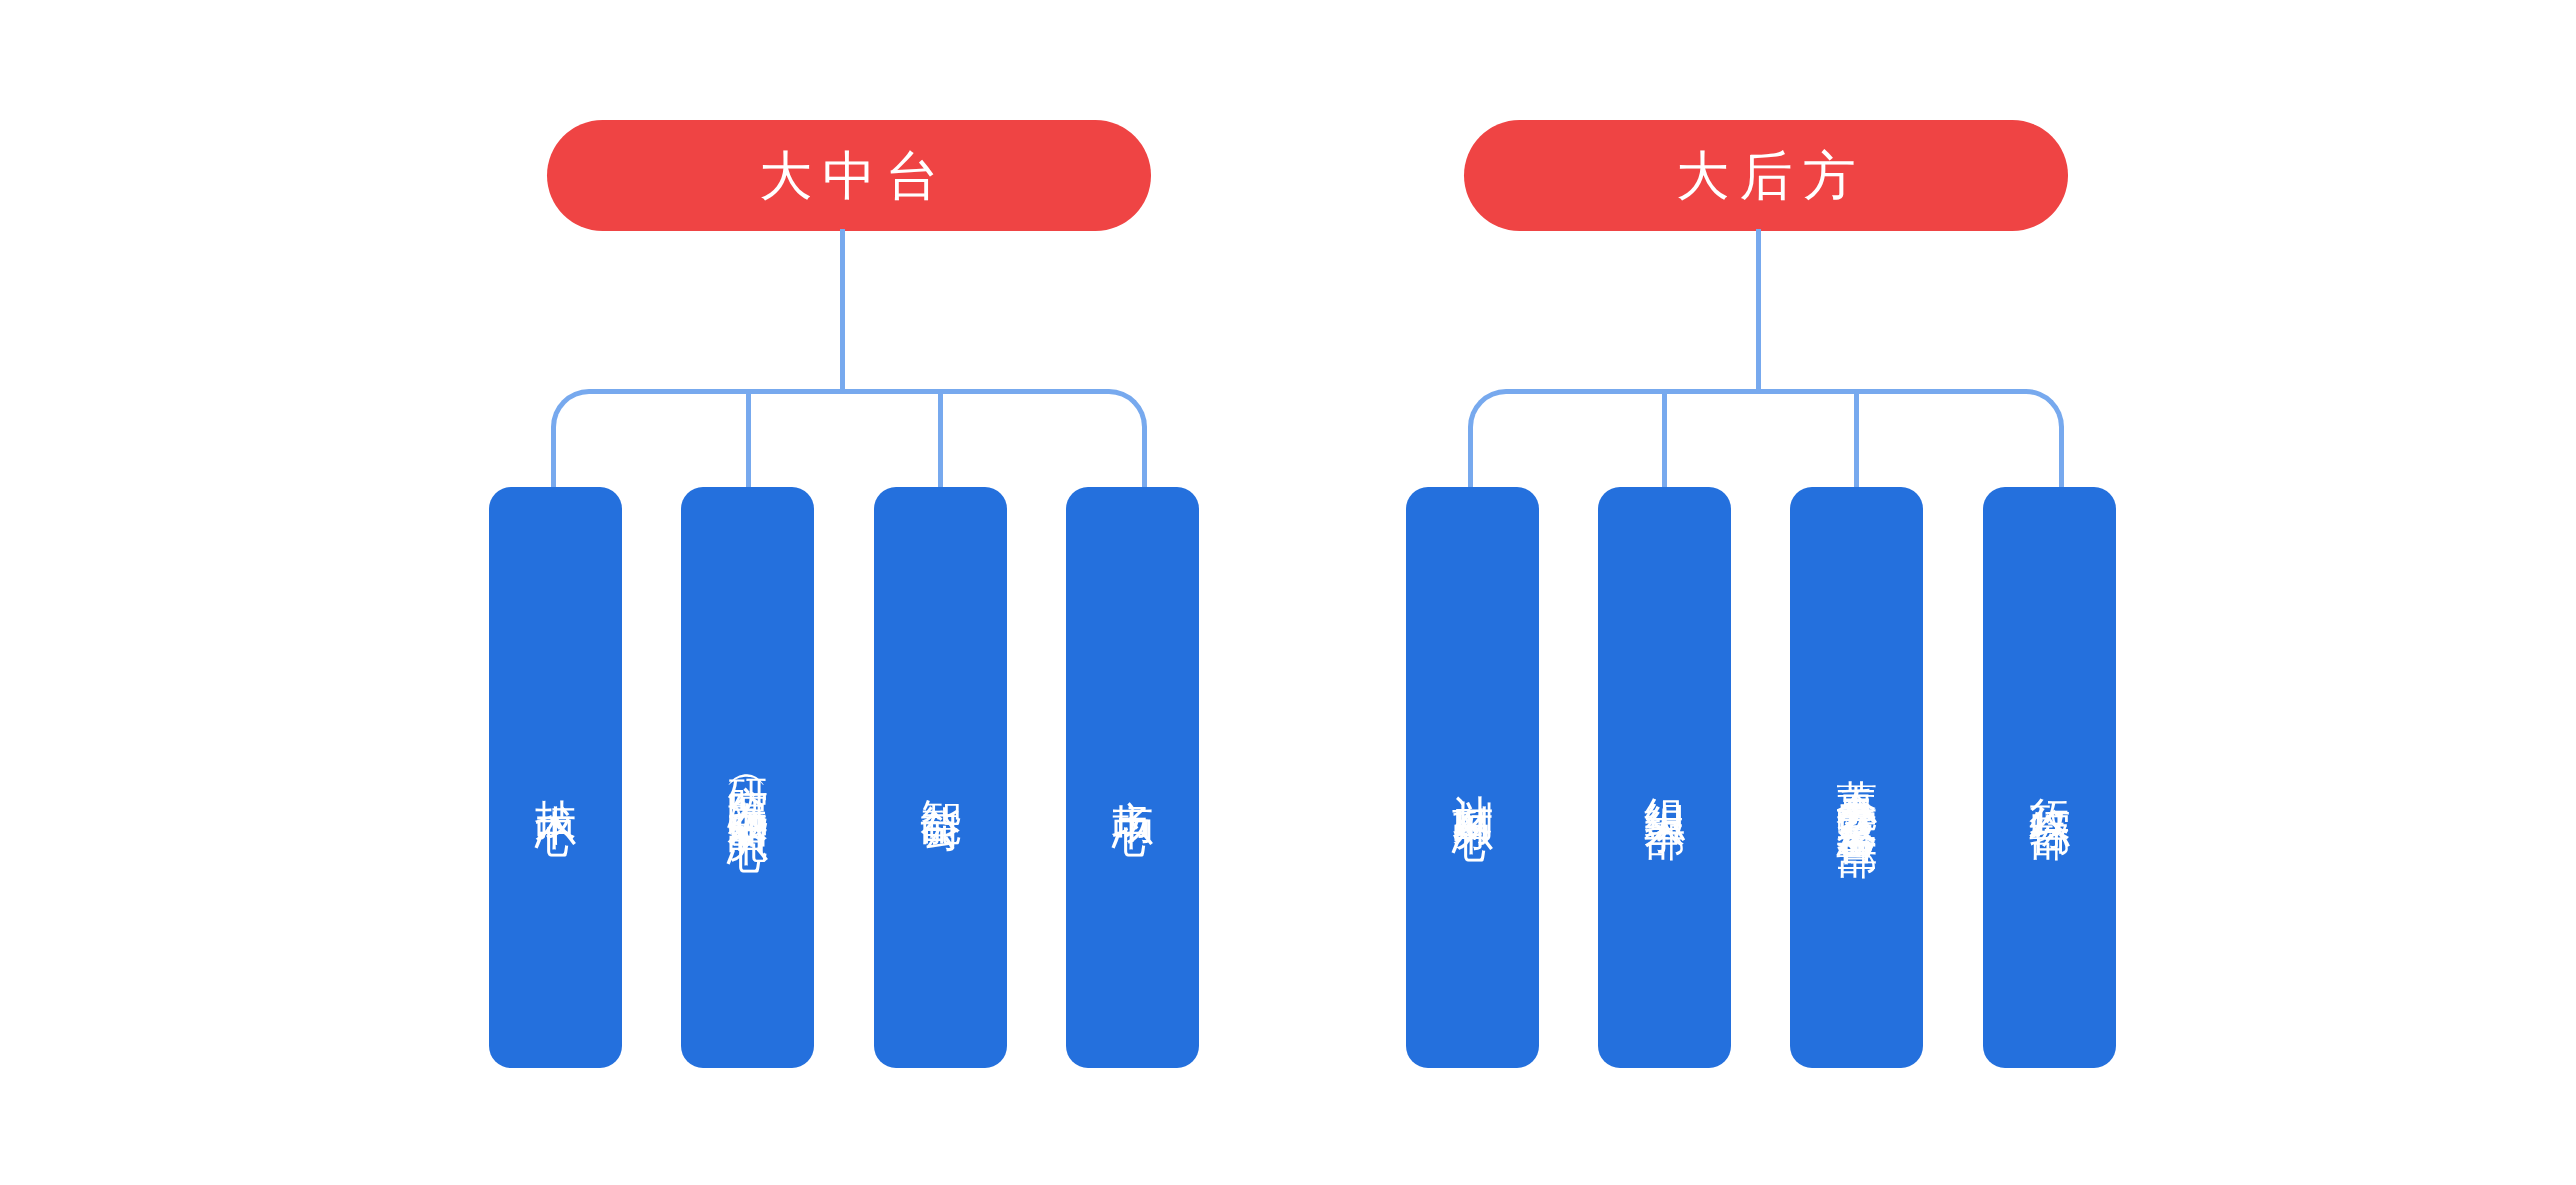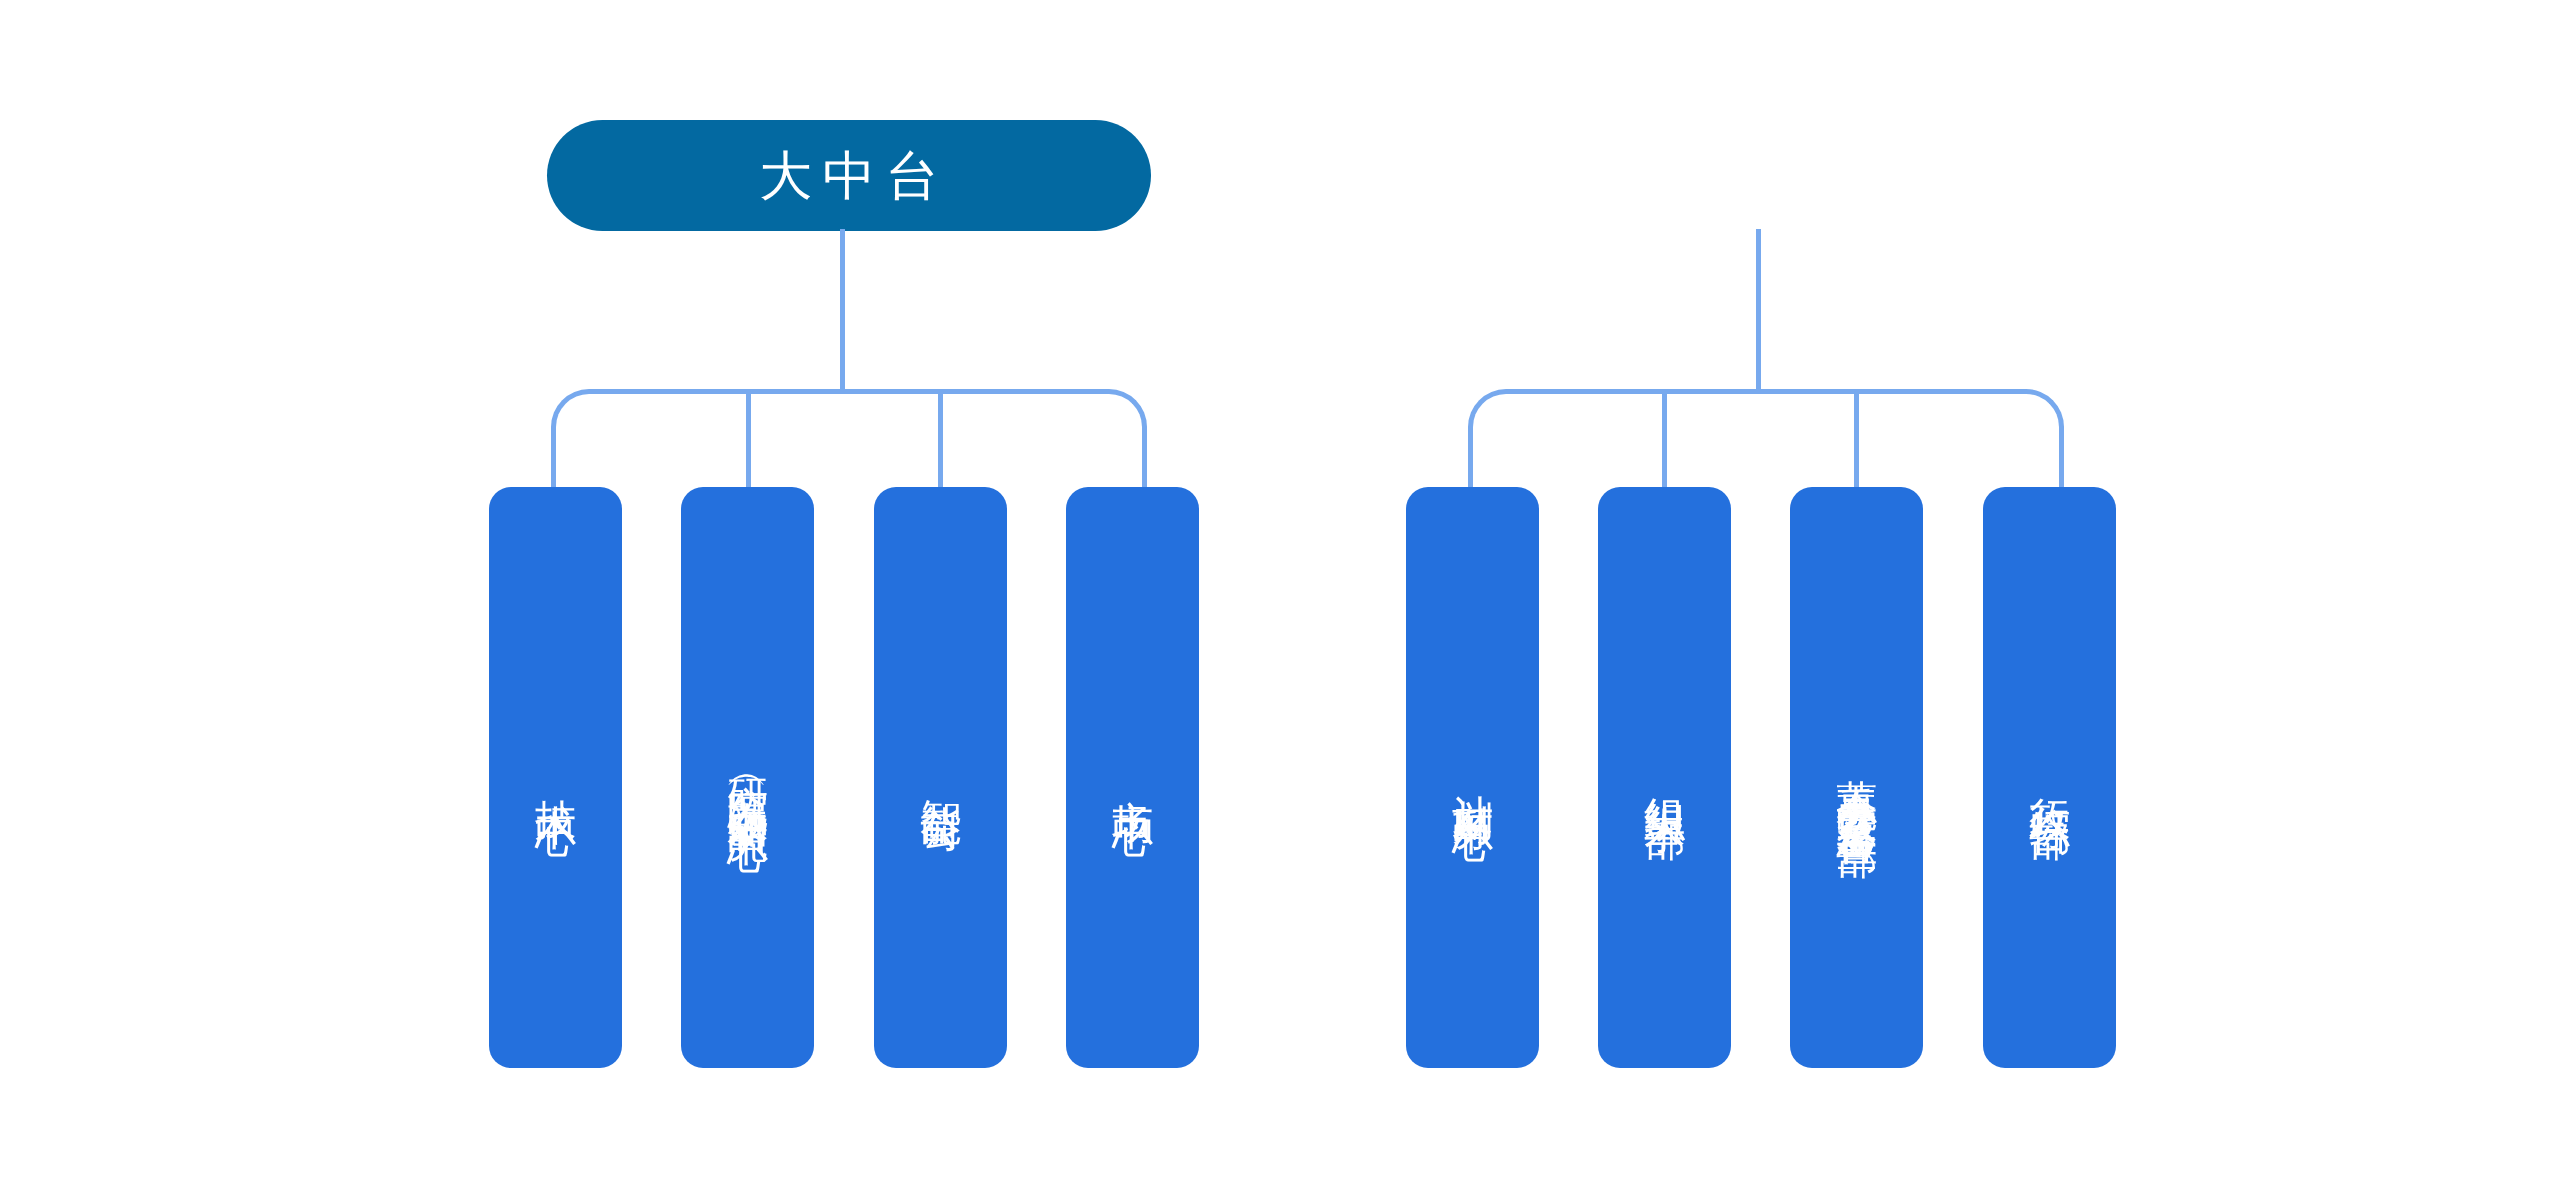--- a/index.html
+++ b/index.html
@@ -13,21 +13,21 @@
   #stage {
     position: relative;
     width: 2576px;
     height: 1186px;
     background: #ffffff;
   }
 
   
   .pill {
     position: absolute;
-    background: #0369a1;
+    background: #ef4444;
     border-radius: 854px;
     display: flex;
     align-items: center;
     justify-content: center;
     color: #ffffff;
     font-size: 53px;
     letter-spacing: 10.3px;
     text-indent: 10.3px;
     font-weight: 400;
     line-height: 1;
@@ -117,20 +117,21 @@
       <span class="vtext">智能公司</span>
     </div>
   </div>
 
   <div class="leaf" style="left:1066px; top:487px; width:133px; height:581px;">
     <div class="leaf-text">
       <span class="vtext">市场中心</span>
     </div>
   </div>
 
+  <div class="pill" style="left:1464px; top:120px; width:604px; height:111px;">大后方</div>
 
   <div class="stem" style="left:1756px; top:229px; height:162px;"></div>
 
   <div class="bracket" style="left:1468px; top:389px; width:596px; height:103px;"></div>
 
   <div class="drop" style="left:1662px; top:392px; height:98px;"></div>
   <div class="drop" style="left:1854px; top:392px; height:98px;"></div>
 
   <div class="leaf" style="left:1406px; top:487px; width:133px; height:581px;">
     <div class="leaf-text">

